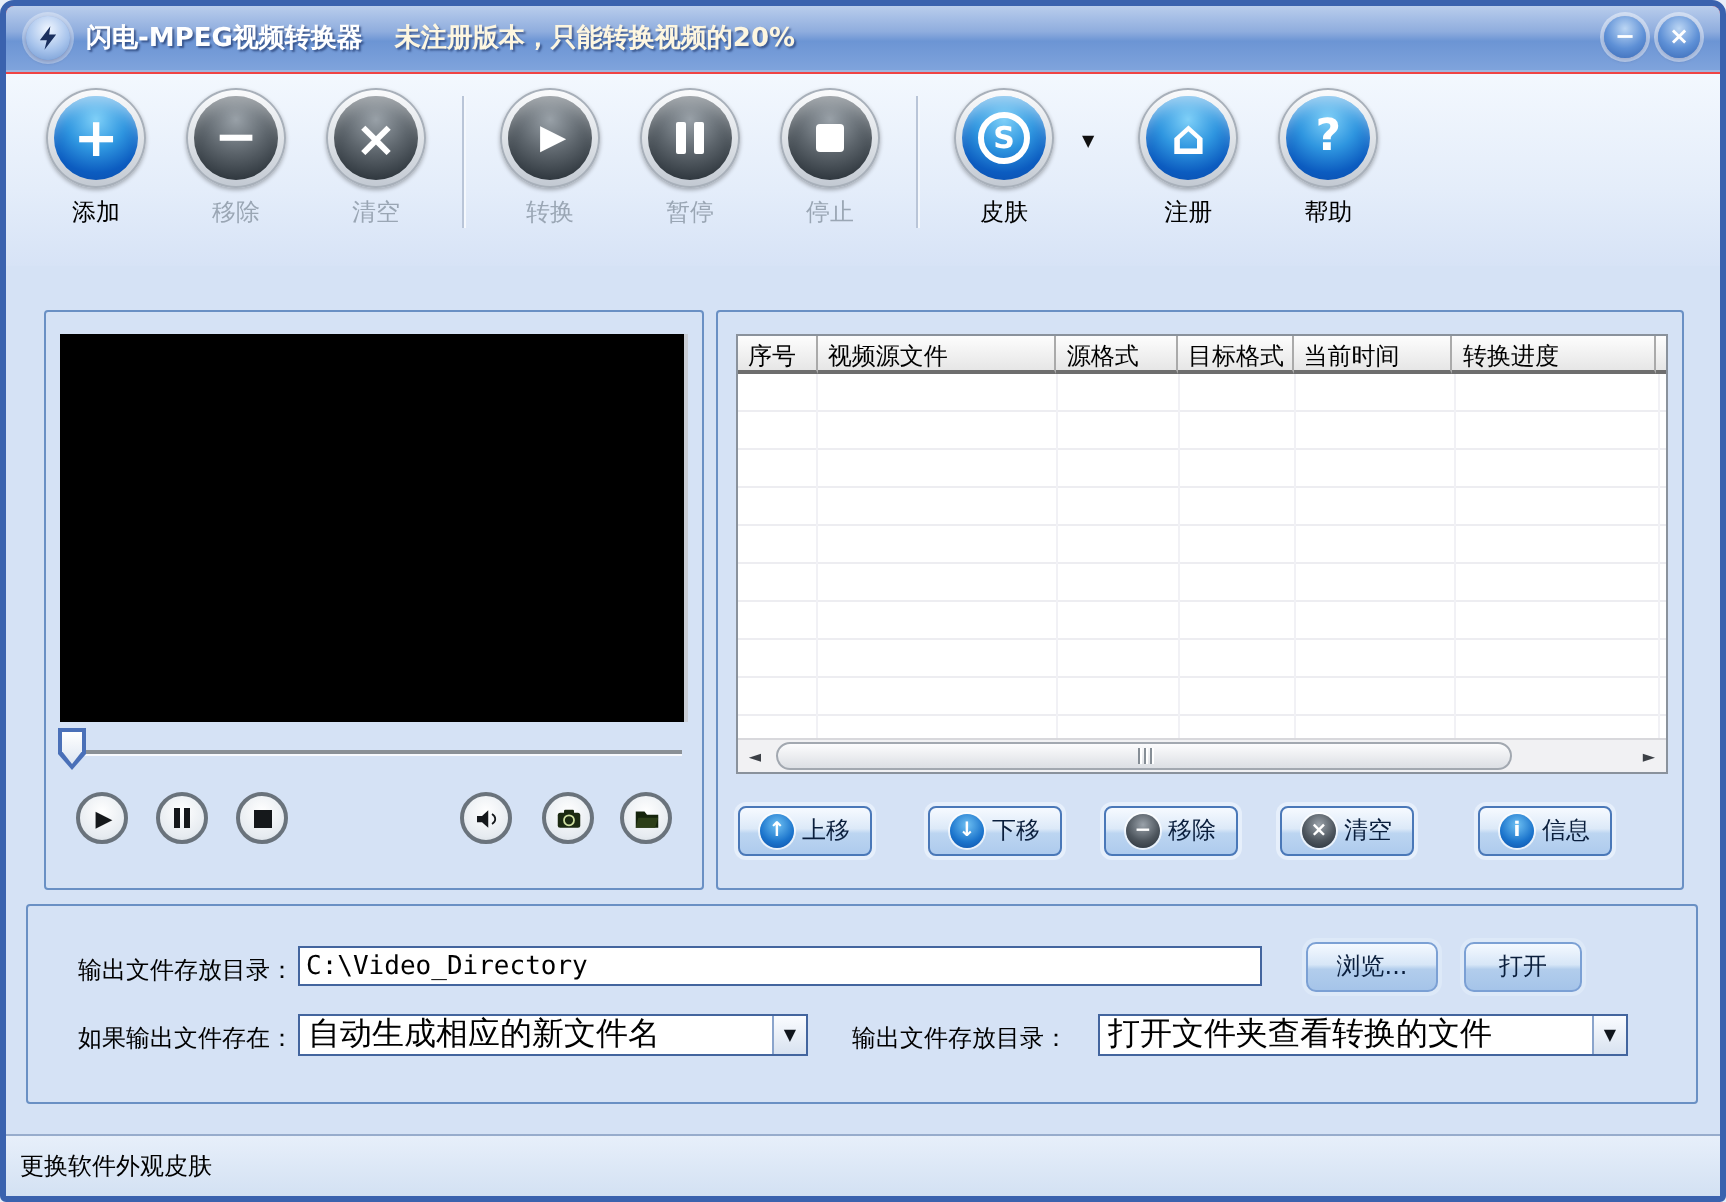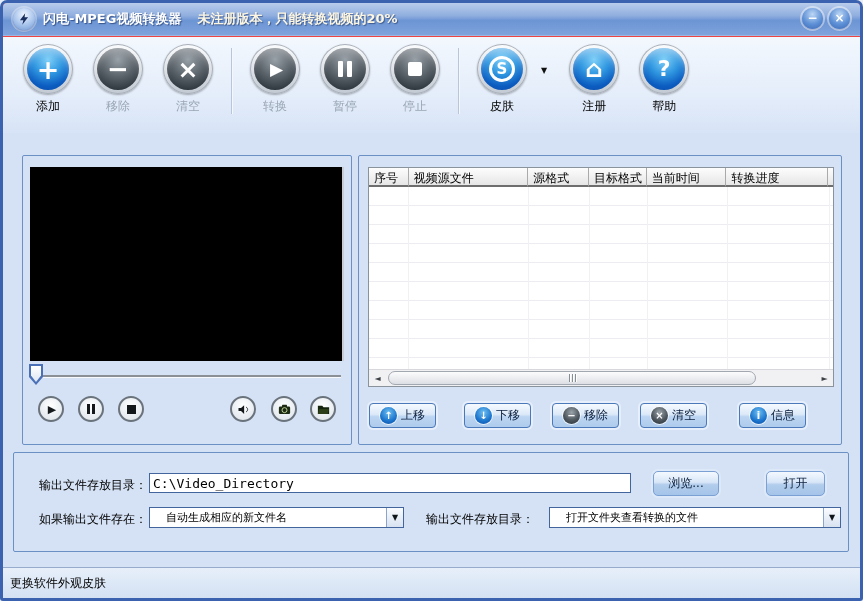--- a/index.html
+++ b/index.html
@@ -134,21 +134,21 @@
   .sm-btn {
     position:absolute; top:18px; height:25px; border-radius:5px;
     border:1px solid #7ba0d4; background:linear-gradient(#f4f9ff 0%, #d7e6f7 45%, #b2cdec 55%, #a5c4e9 100%);
     box-shadow:0 0 0 2px #dde9f8; font-size:12px; color:#0a1e3c;
     display:flex; align-items:center; justify-content:center; cursor:default;
   }
   .combo {
     position:absolute; height:21px; border:1px solid #43659e; background:#fff;
     display:flex; align-items:center; cursor:default;
   }
-  .combo-text { flex:1; font-size:11px; color:#000; padding-left:16px; white-space:nowrap; overflow:hidden; }
+  .combo-text { flex:1; font-size:16px; color:#000; padding-left:4px; white-space:nowrap; overflow:hidden; }
   .combo-btn {
     width:17px; height:100%; border-left:1px solid #8aa4cc;
     background:linear-gradient(#fafcff,#d8e2f0); display:flex; align-items:center; justify-content:center;
     font-size:8px; color:#10151c;
   }
   
   .statusbar {
     position:absolute; left:0; top:564px; width:857px; height:31px;
     background:linear-gradient(#e7effa,#d3e1f3); border-top:1px solid #97accc;
     display:flex; align-items:center; font-size:12px; color:#000; padding-left:7px;
@@ -346,31 +346,31 @@
         <span>信息</span>
       </div>
     </div>
 
     <div class="groupbox bottom-panel">
       <div class="bp-label" style="left:25px; top:24px;">输出文件存放目录：</div>
       <input class="dir-input" type="text" value="C:\Video_Directory" style="">
       <div class="sm-btn" style="left:639px; width:66px;">
           <span>浏览...</span>
         </div>
-      <div class="sm-btn" style="left:752px; width:59px;">
+      <div class="sm-btn" style="left:718px; width:59px;">
           <span>打开</span>
         </div>
 
       <div class="bp-label" style="left:25px; top:58px;">如果输出文件存在：</div>
       <div class="combo" style="left:135px; top:54px; width:255px;">
         <span class="combo-text">自动生成相应的新文件名</span>
         <span class="combo-btn">▼</span>
       </div>
       <div class="bp-label" style="left:412px; top:58px;">输出文件存放目录：</div>
-      <div class="combo" style="left:535px; top:54px; width:292px;">
+      <div class="combo" style="left:535px; top:54px; width:265px;">
         <span class="combo-text">打开文件夹查看转换的文件</span>
         <span class="combo-btn">▼</span>
       </div>
     </div>
   </div>
 
   <div class="statusbar">
     <span>更换软件外观皮肤</span>
   </div>
 

